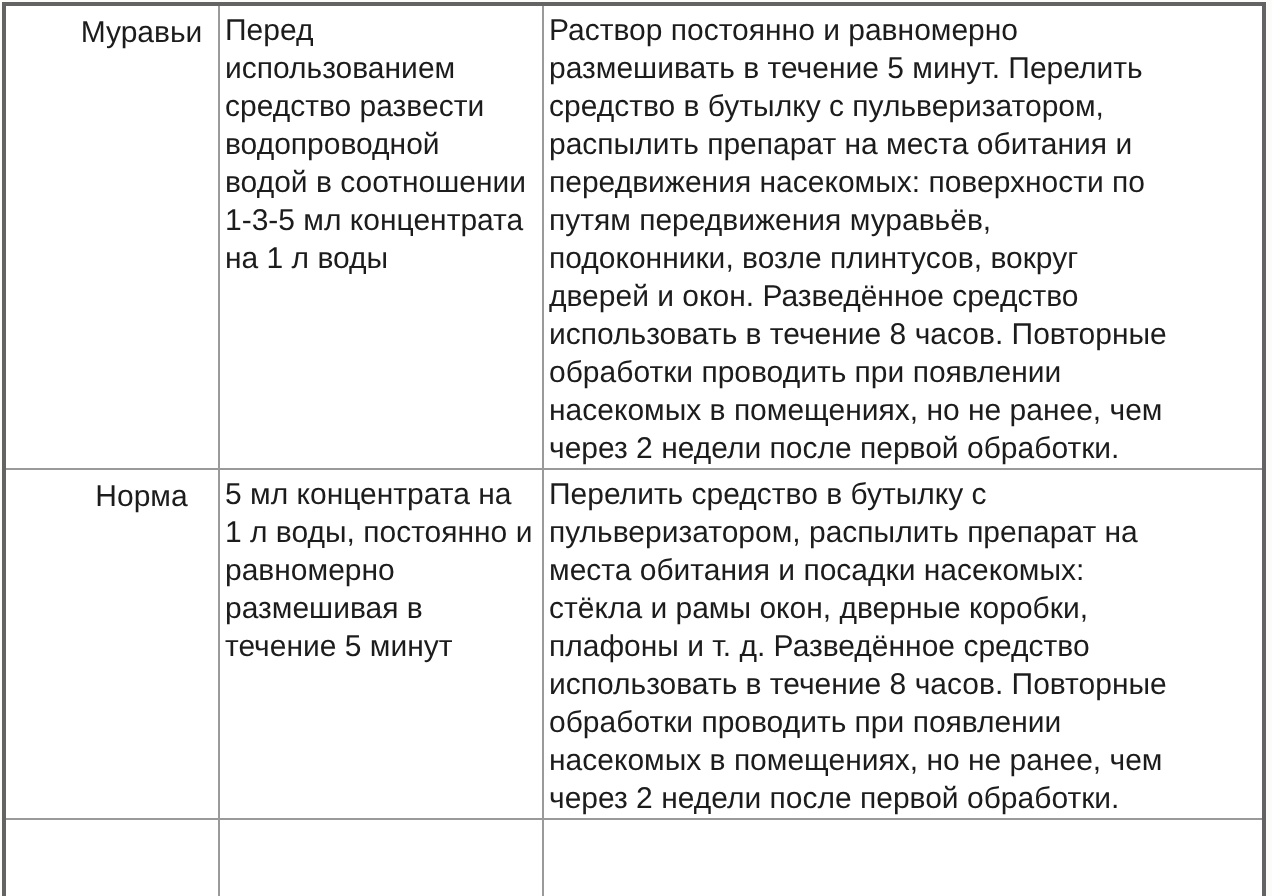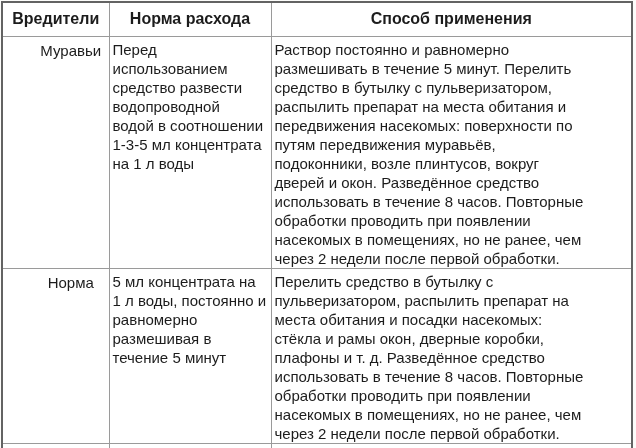--- a/index.html
+++ b/index.html
@@ -61,25 +61,20 @@
 <body>
 
 <div class="screen">
   <table class="pests">
     <colgroup>
       <col style="width:107px">
       <col style="width:162px">
       <col style="width:361px">
     </colgroup>
     <tbody>
-      <tr class="header-row">
-        <th>Вредители</th>
-        <th>Норма расхода</th>
-        <th>Способ применения</th>
-      </tr>
       <tr class="row-ants">
         <td class="pest-cell">Муравьи</td>
         <td class="dosage-cell">Перед
 использованием
 средство развести
 водопроводной
 водой в соотношении
 1-3-5 мл концентрата
 на 1 л воды</td>
         <td class="application-cell">Раствор постоянно и равномерно

